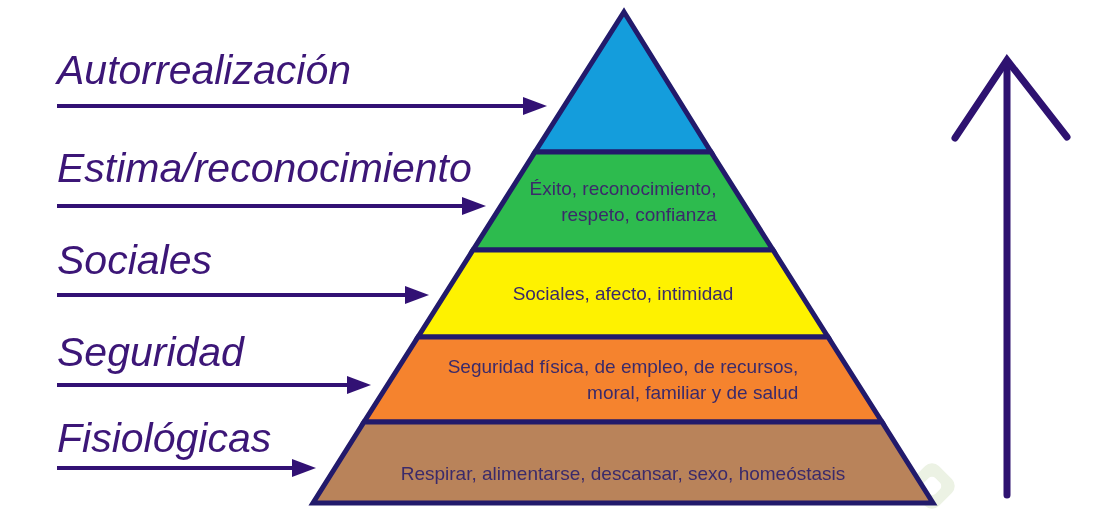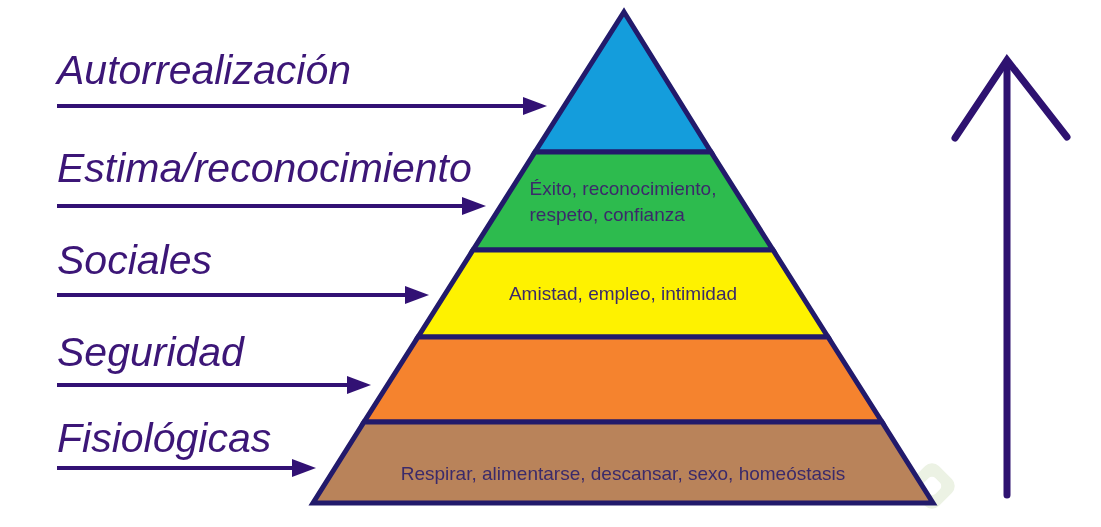--- a/index.html
+++ b/index.html
@@ -22,21 +22,21 @@
     font-size: 41px;
     line-height: 1;
     color: #3c1677;
     white-space: nowrap;
     z-index: 3;
     font-style: italic;
   }
   .band-text {
     position: absolute;
     transform: translate(-50%, -50%);
-    text-align: left;
+    text-align: right;
     font-size: 19px;
     line-height: 26px;
     color: #3b2a6a;
     white-space: pre-line;
     width: max-content;
     max-width: 520px;
     z-index: 3;
   }
   .watermark-text {
     position: absolute;
@@ -103,16 +103,18 @@
   </svg>
 
   <div class="side-label" style="top:50px">Autorrealización</div>
   <div class="side-label" style="top:148px">Estima/reconocimiento</div>
   <div class="side-label" style="top:240px">Sociales</div>
   <div class="side-label" style="top:332px">Seguridad</div>
   <div class="side-label" style="top:418px">Fisiológicas</div>
 
   <div class="band-text" style="left:623px; top:202px">Éxito, reconocimiento,
 respeto, confianza</div>
-  <div class="band-text" style="left:623px; top:294px">Amistad, empleo, intimidad</div>
+  <div class="band-text" style="left:623px; top:294px">Sociales, afecto, intimidad</div>
+  <div class="band-text" style="left:623px; top:380px">Seguridad física, de empleo, de recursos,
+moral, familiar y de salud</div>
   <div class="band-text" style="left:623px; top:474px">Respirar, alimentarse, descansar, sexo, homeóstasis</div>
 
 </div>
 
 </body></html>

